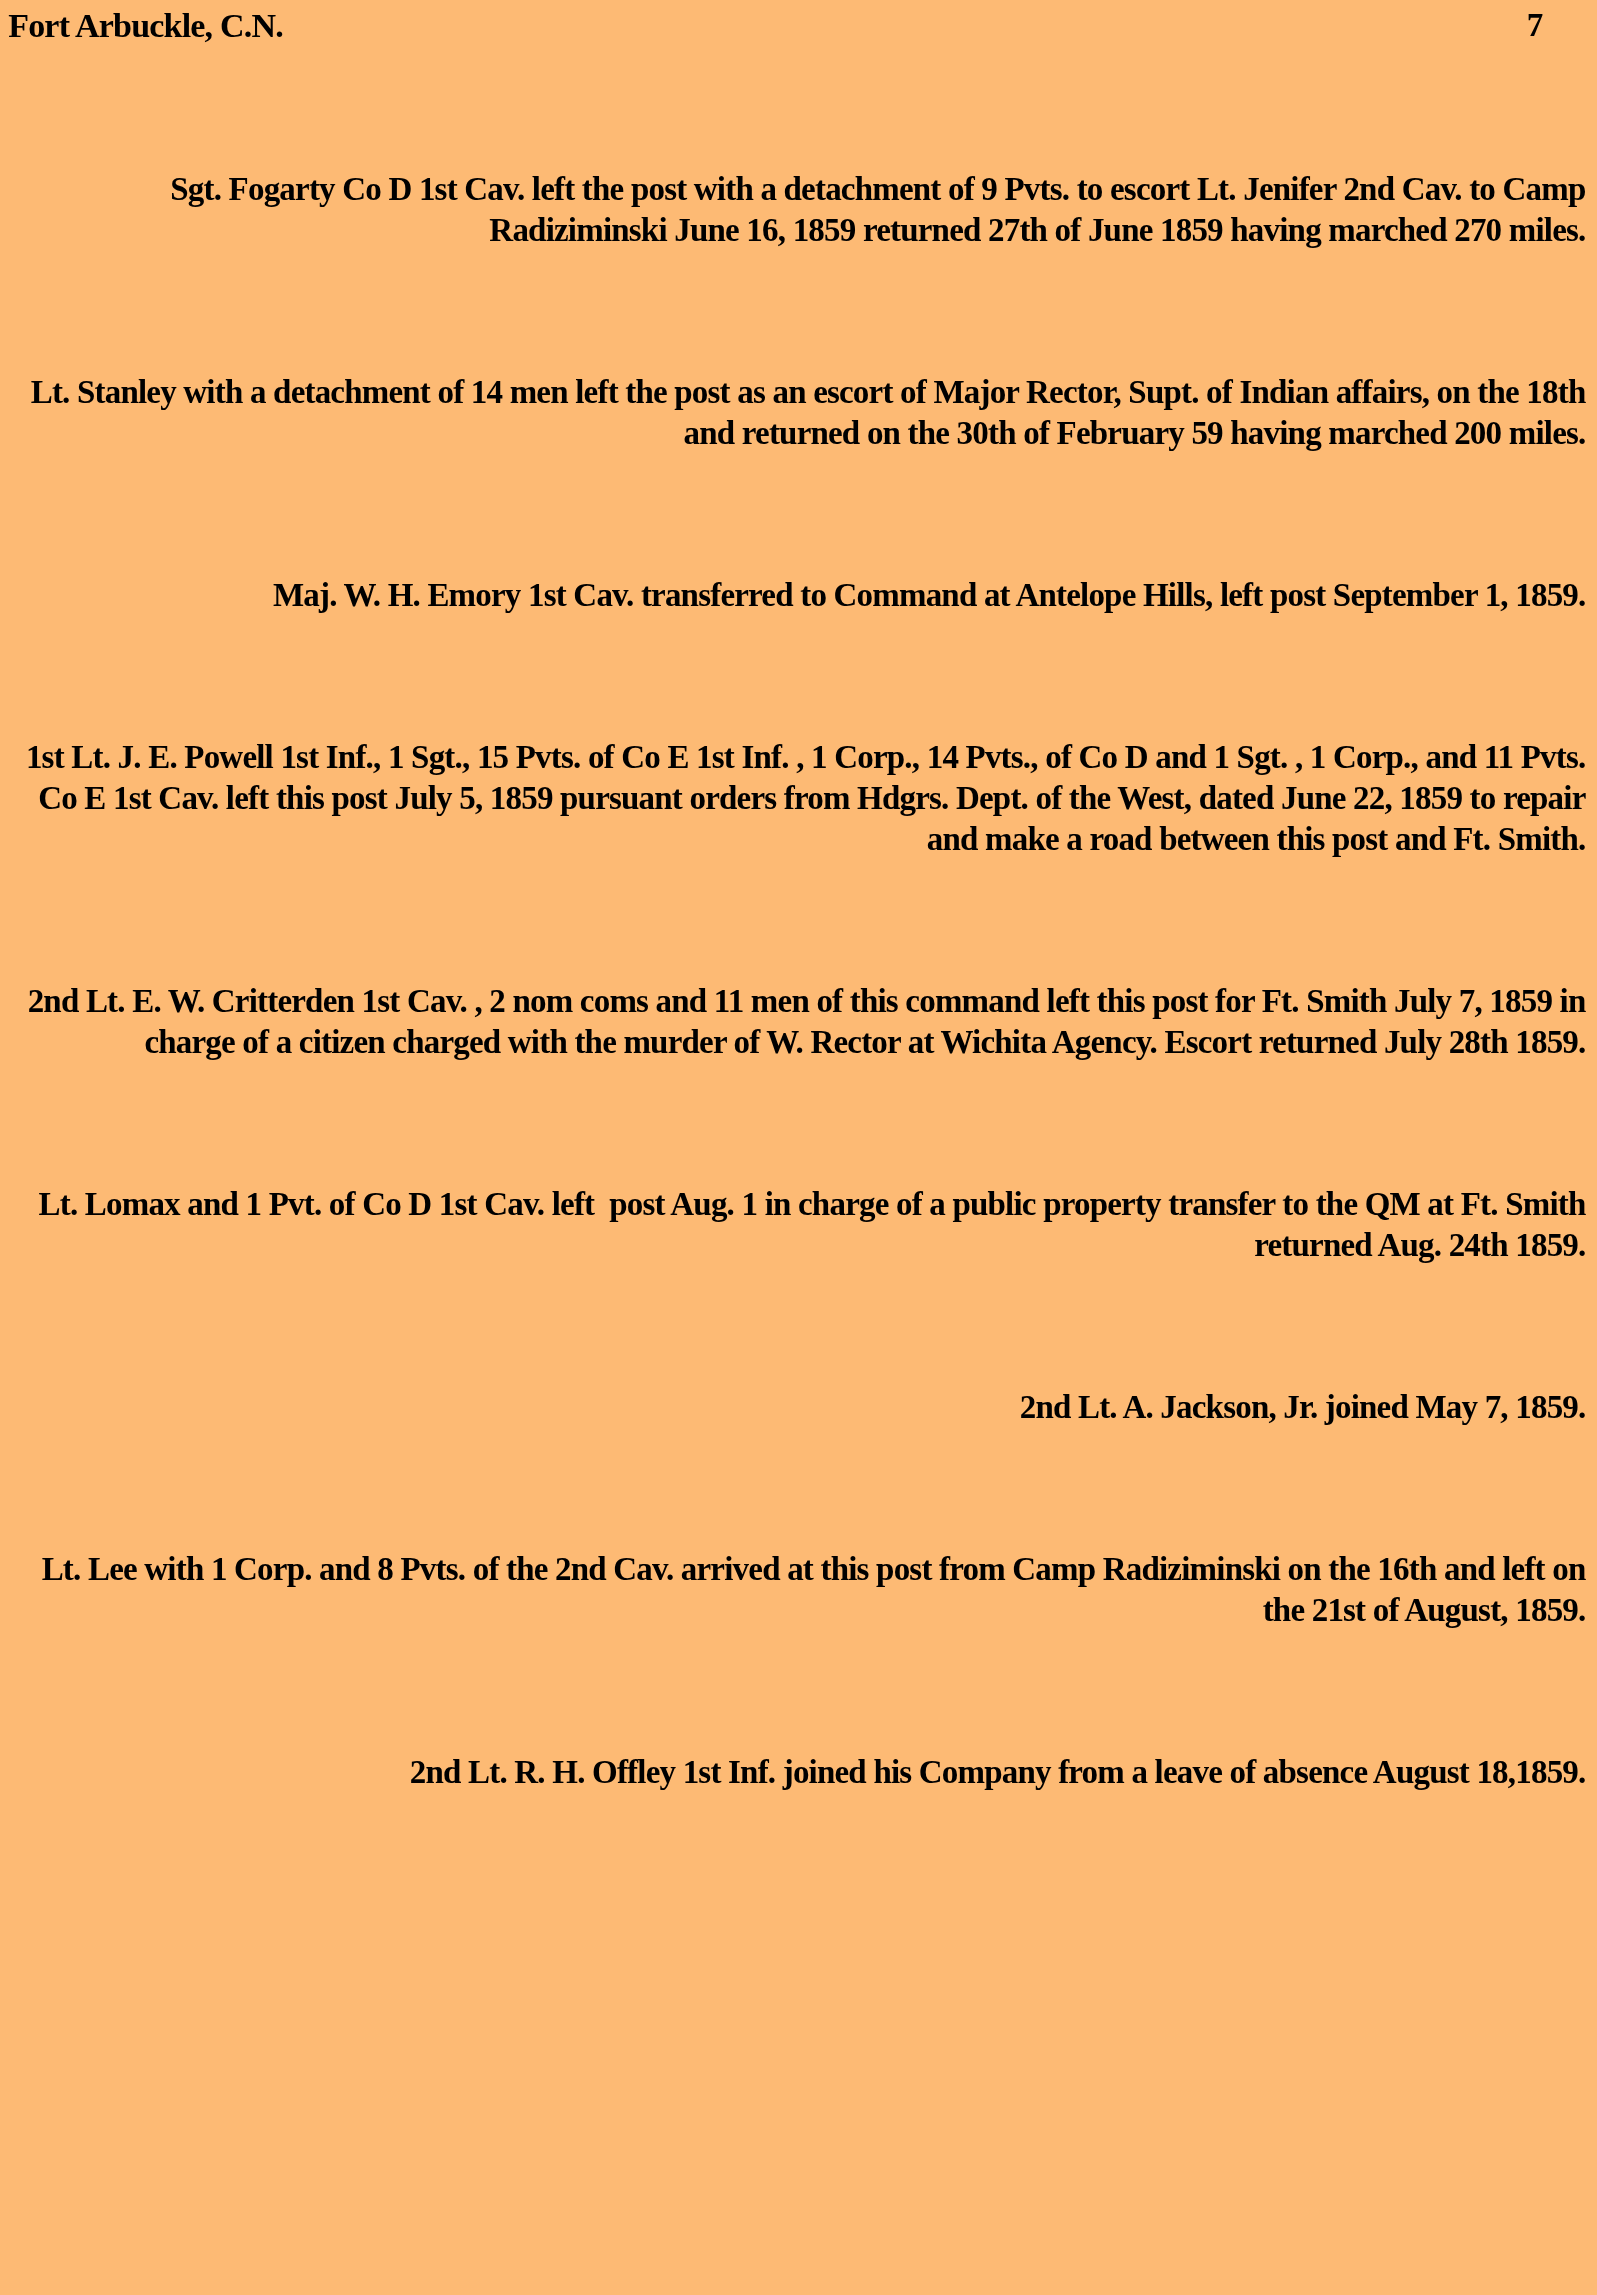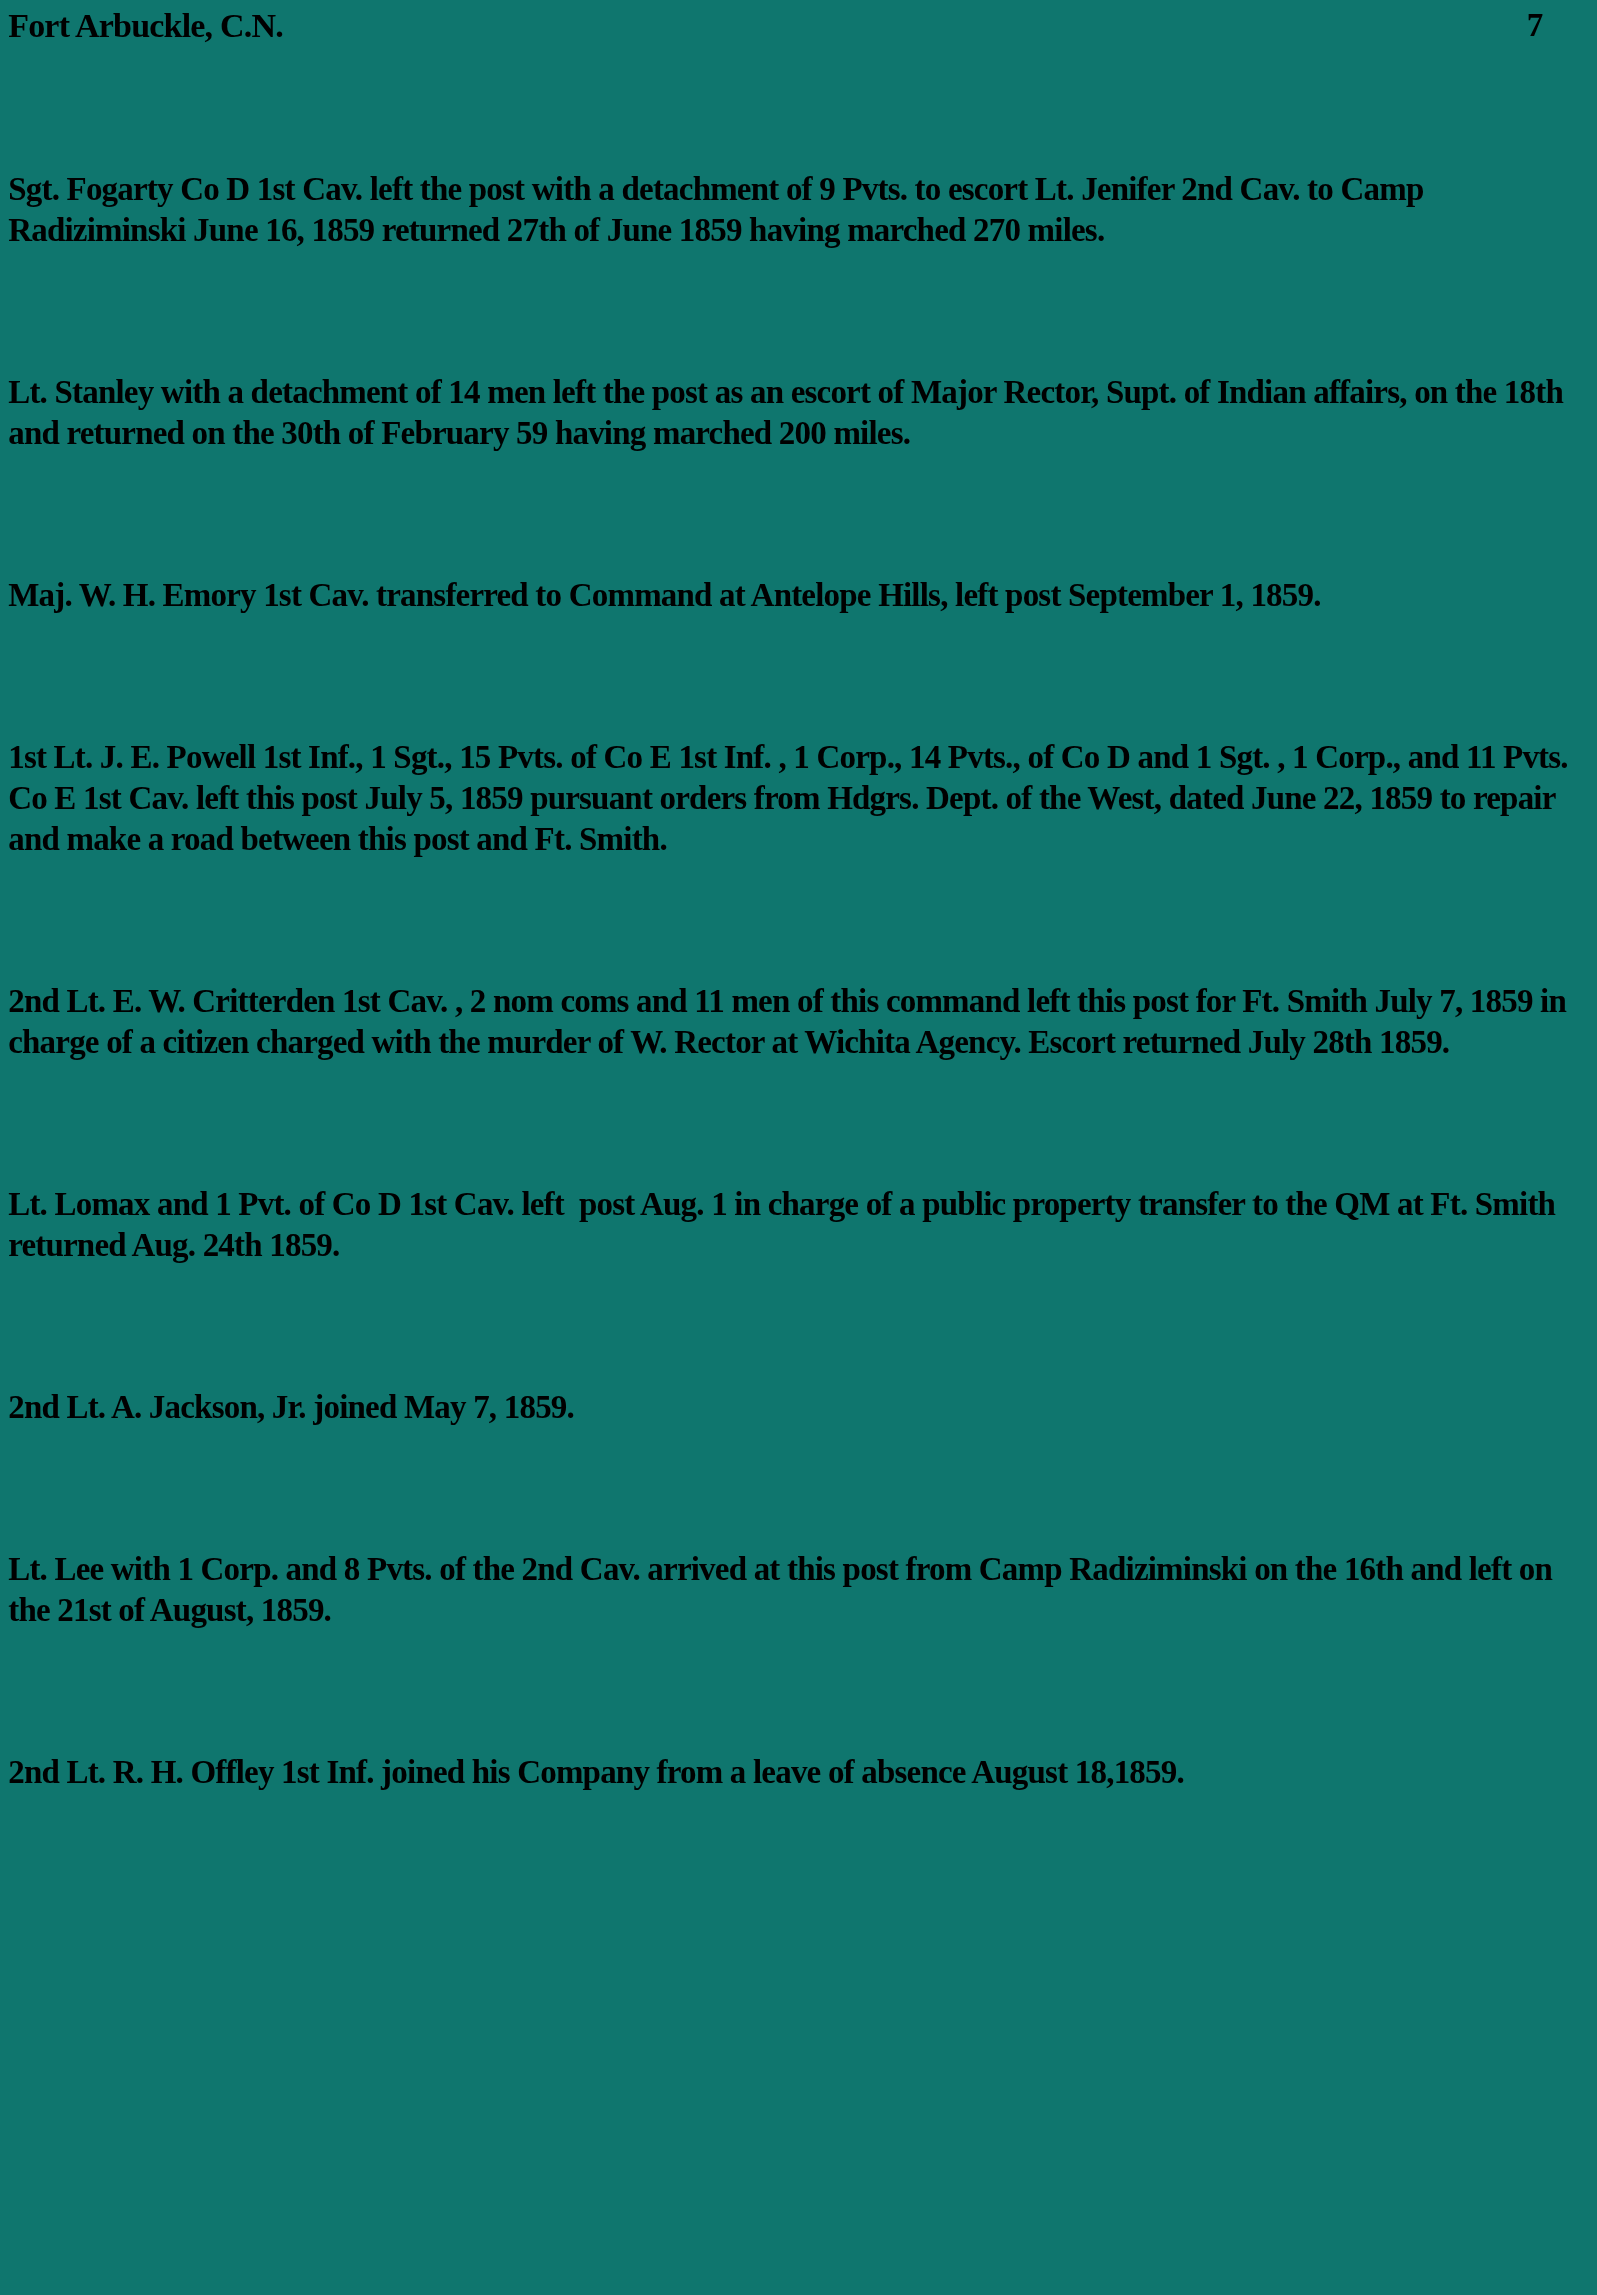--- a/index.html
+++ b/index.html
@@ -7,21 +7,21 @@
     width: 1597px;
     height: 2295px;
     background: #ffffff;
     font-family: "Liberation Serif", "DejaVu Serif", serif;
     color: #000000;
     overflow: hidden;
   }
   .page {
     width: 1597px;
     height: 2295px;
-    background: #0f766e;
+    background: #fdba74;
     padding: 4.9px 11.5px 0 8.2px;
   }
   .doc-header {
     display: flex;
     justify-content: space-between;
     align-items: flex-start;
     font-weight: bold;
     font-size: 34px;
     line-height: 41px;
     letter-spacing: -0.8px;
@@ -33,20 +33,21 @@
   }
   .content {
     font-weight: bold;
     font-size: 33px;
     line-height: 41px;
     letter-spacing: -0.8px;
     white-space: pre-wrap;
   }
   .para {
     margin: 0 0 39px 0;
+    text-align: right;
   }
 </style>
 </head>
 <body>
 
 <div class="page">
 
   <div class="doc-header">
     <span class="title">Fort Arbuckle, C.N.</span>
     <span class="pagenum">7</span>

